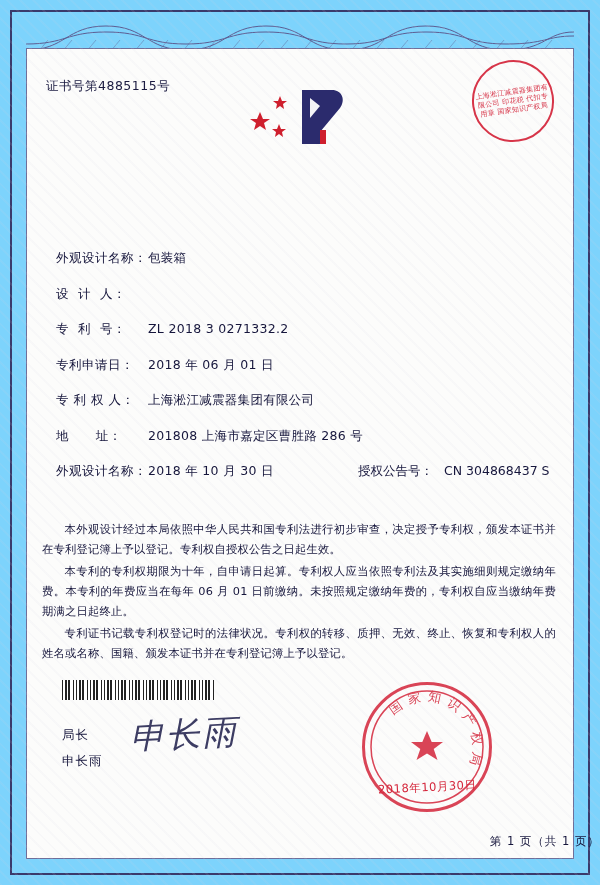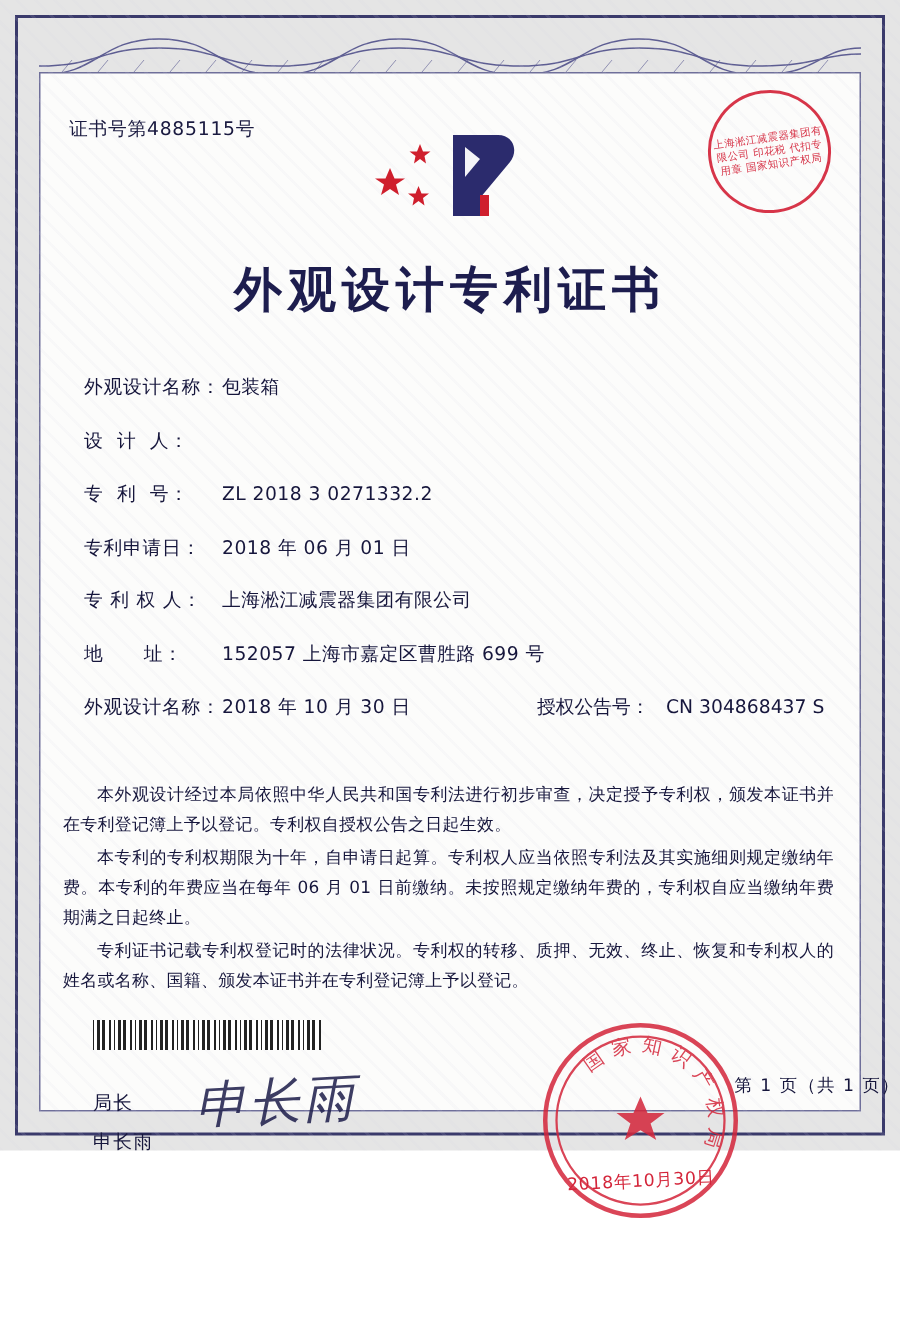--- a/index.html
+++ b/index.html
@@ -4,22 +4,22 @@
 <style>
   html,body{margin:0;padding:0;}
   body{
     width:600px;height:885px;
     background:#ffffff;
     font-family:"DejaVu Sans", sans-serif;
     overflow:hidden;
   }
   #cert{
     position:relative;
-    width:600px;height:767px;
-    background:#e5e5e5;
+    width:600px;height:885px;
+    background:#7dd3fc;
     box-sizing:border-box;
   }
   
   .outer-border{
     position:absolute;left:10px;top:10px;right:10px;bottom:10px;
     border:2px solid #3a3a6b;
     box-sizing:border-box;
   }
   .inner-border{
     position:absolute;left:26px;top:48px;right:26px;bottom:26px;
@@ -171,21 +171,20 @@
       <path d="M56 12 L86 12 C 96 12 100 22 94 30 L74 54 L74 66 L56 66 Z" fill="#2b2b6d"></path>
       <path d="M64 20 L64 40 L74 28 Z" fill="#ffffff" opacity="0.95"></path>
       <path d="M74 52 L80 52 L80 66 L74 66 Z" fill="#cf1f2d"></path>
     </svg>
   </div>
 
   <div class="red-seal-top">
     <div class="seal-inner">上海淞江减震器集团有限公司 印花税 代扣专用章 国家知识产权局</div>
   </div>
 
-  <div class="title">外观设计专利证书</div>
 
   <div class="fields">
     <div class="frow">
       <div class="flabel">外观设计名称：</div>
       <div class="fvalue">包装箱</div>
     </div>
     <div class="frow">
       <div class="flabel">设  计  人：</div>
       <div class="fvalue"></div>
     </div>
@@ -196,21 +195,21 @@
     <div class="frow">
       <div class="flabel">专利申请日：</div>
       <div class="fvalue">2018 年 06 月 01 日</div>
     </div>
     <div class="frow">
       <div class="flabel">专 利 权 人：</div>
       <div class="fvalue">上海淞江减震器集团有限公司</div>
     </div>
     <div class="frow">
       <div class="flabel">地      址：</div>
-      <div class="fvalue">152057 上海市嘉定区曹胜路 699 号</div>
+      <div class="fvalue">201808 上海市嘉定区曹胜路 286 号</div>
     </div>
     <div class="frow split">
       <div class="flabel">外观设计名称：</div>
       <div class="fvalue">2018 年 10 月 30 日</div>
       <div class="flabel2">授权公告号：</div>
       <div class="fvalue2">CN 304868437 S</div>
     </div>
   </div>
 
   <div class="para">

